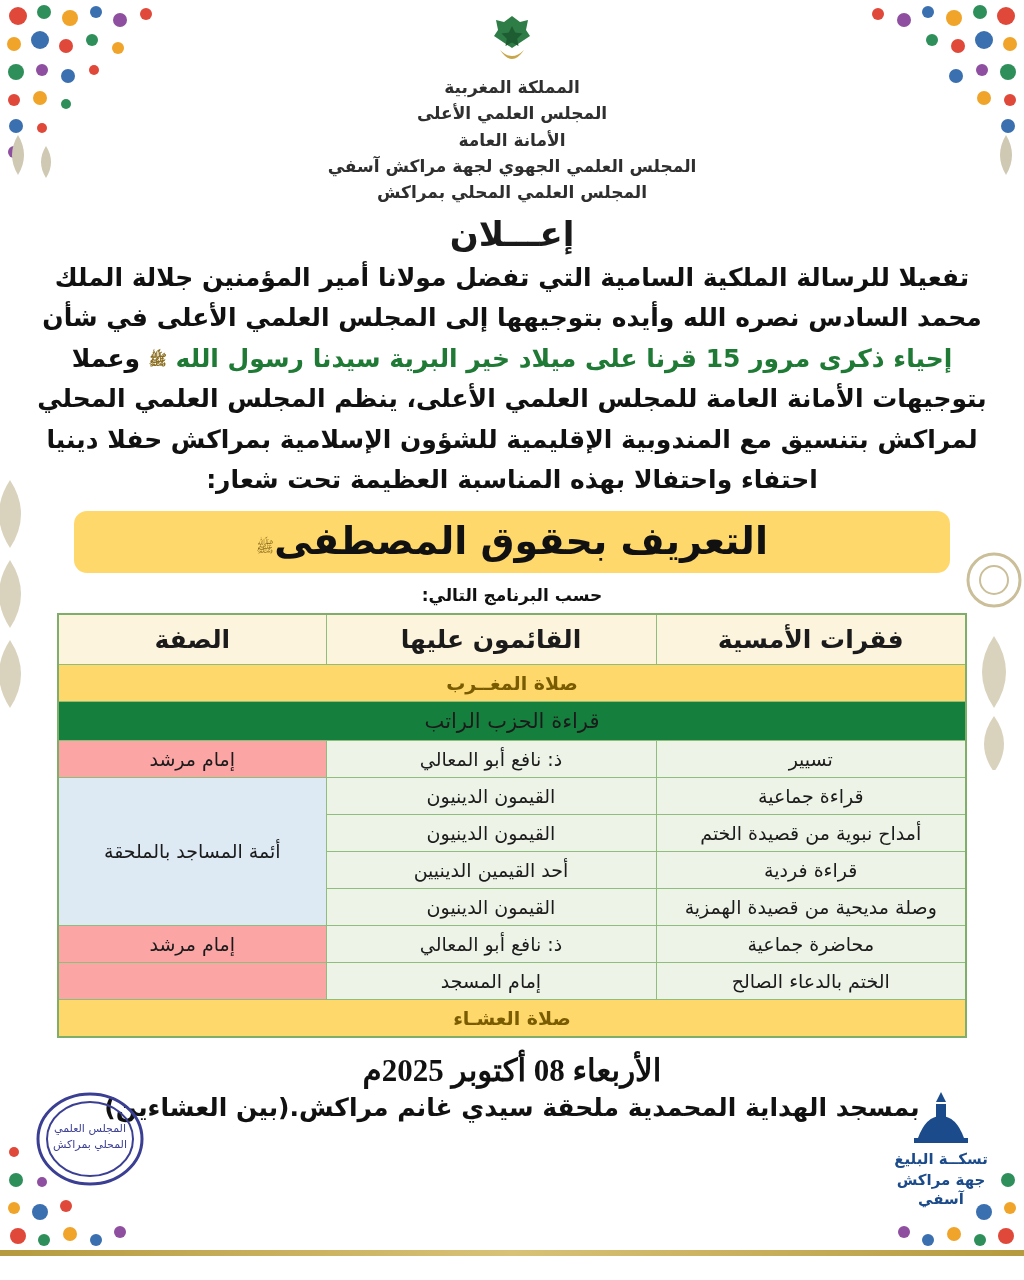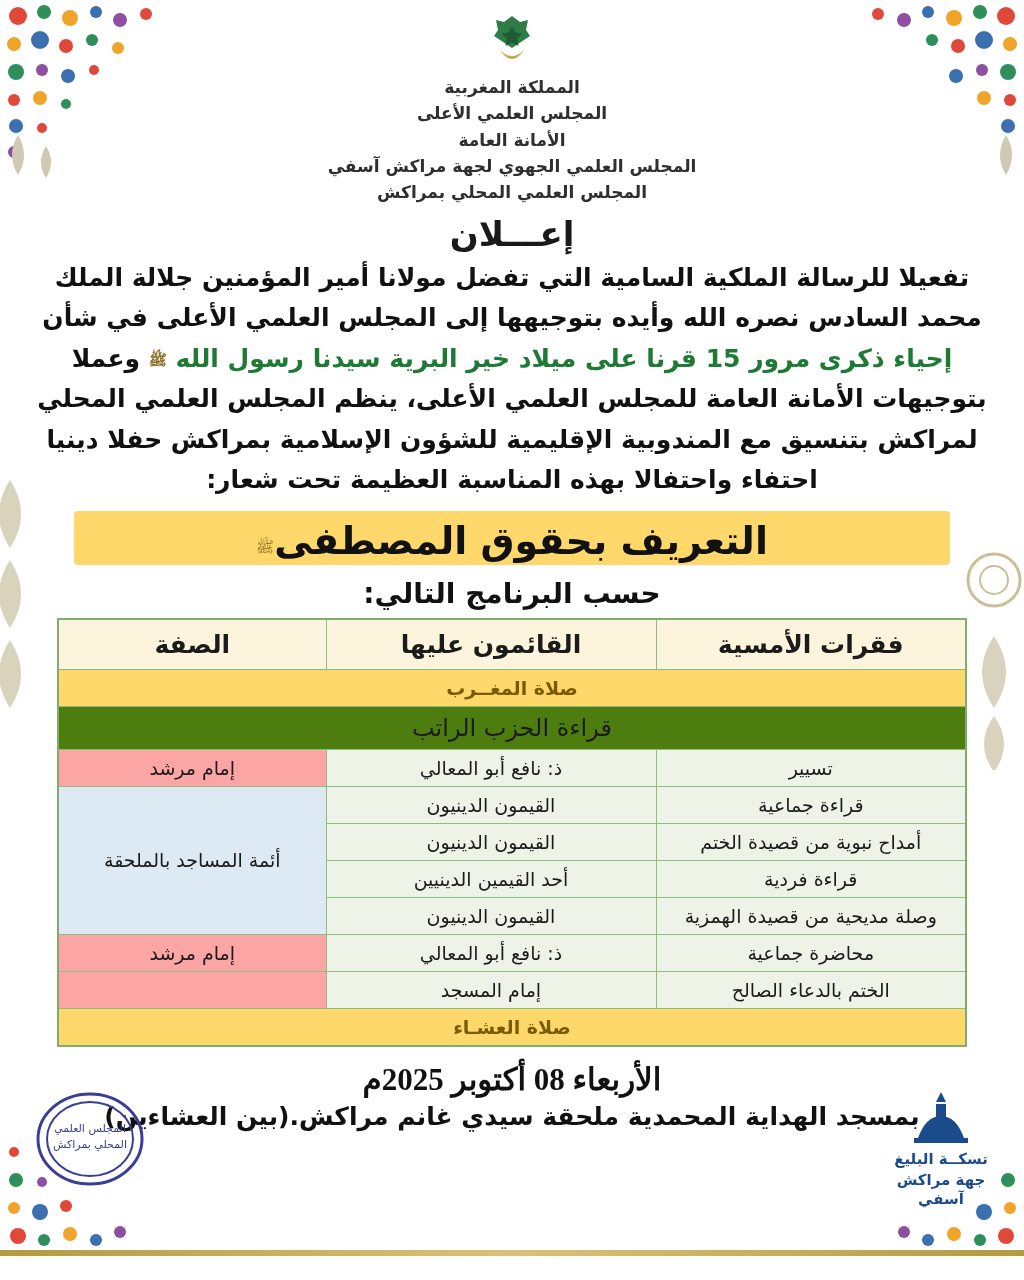--- a/index.html
+++ b/index.html
@@ -56,31 +56,31 @@
     font-weight:bold;
     color:#111;
   }
   .grn{color:#1e7a34;}
   .sws{font-size:15px;color:#8a6d1f;display:inline-block;vertical-align:middle;}
 
   
   .slogan-wrap{
     margin:10px 74px 0 74px;
     background:#ffd86b;
-    border-radius:4px;
-    padding:8px 0 2px 0;
+    border-radius:13px;
+    padding:8px 0 10px 0;
     text-align:center;
   }
   .slogan{
     font-size:38px;font-weight:bold;color:#111;letter-spacing:0;
   }
 
   .program-line{
     text-align:center;
-    font-size:28px;
+    font-size:17px;
     font-weight:bold;
     margin:12px 0 8px 0;
     color:#111;
   }
 
   
   table{
     width:908px;margin:0 auto;
     border-collapse:collapse;
     table-layout:fixed;
@@ -102,22 +102,22 @@
   .col-a{width:310px;}
   .col-b{width:330px;}
   .col-c{width:268px;}
   tr.prayer td{
     background:#ffd86b;
     color:#7a5c00;
     font-weight:bold;
     font-size:19px;
   }
   tr.hizb td{
-    background:#4d7c0f;
-    font-size:24px;
+    background:#15803d;
+    font-size:21px;
   }
   td.item{background:#edf4e7;}
   td.person{background:#edf4e7;}
   td.role{background:#fca5a5;}
   td.role-span{background:#dde9f3;vertical-align:middle;}
 
   
   .footer{
     margin-top:14px;text-align:center;
   }

